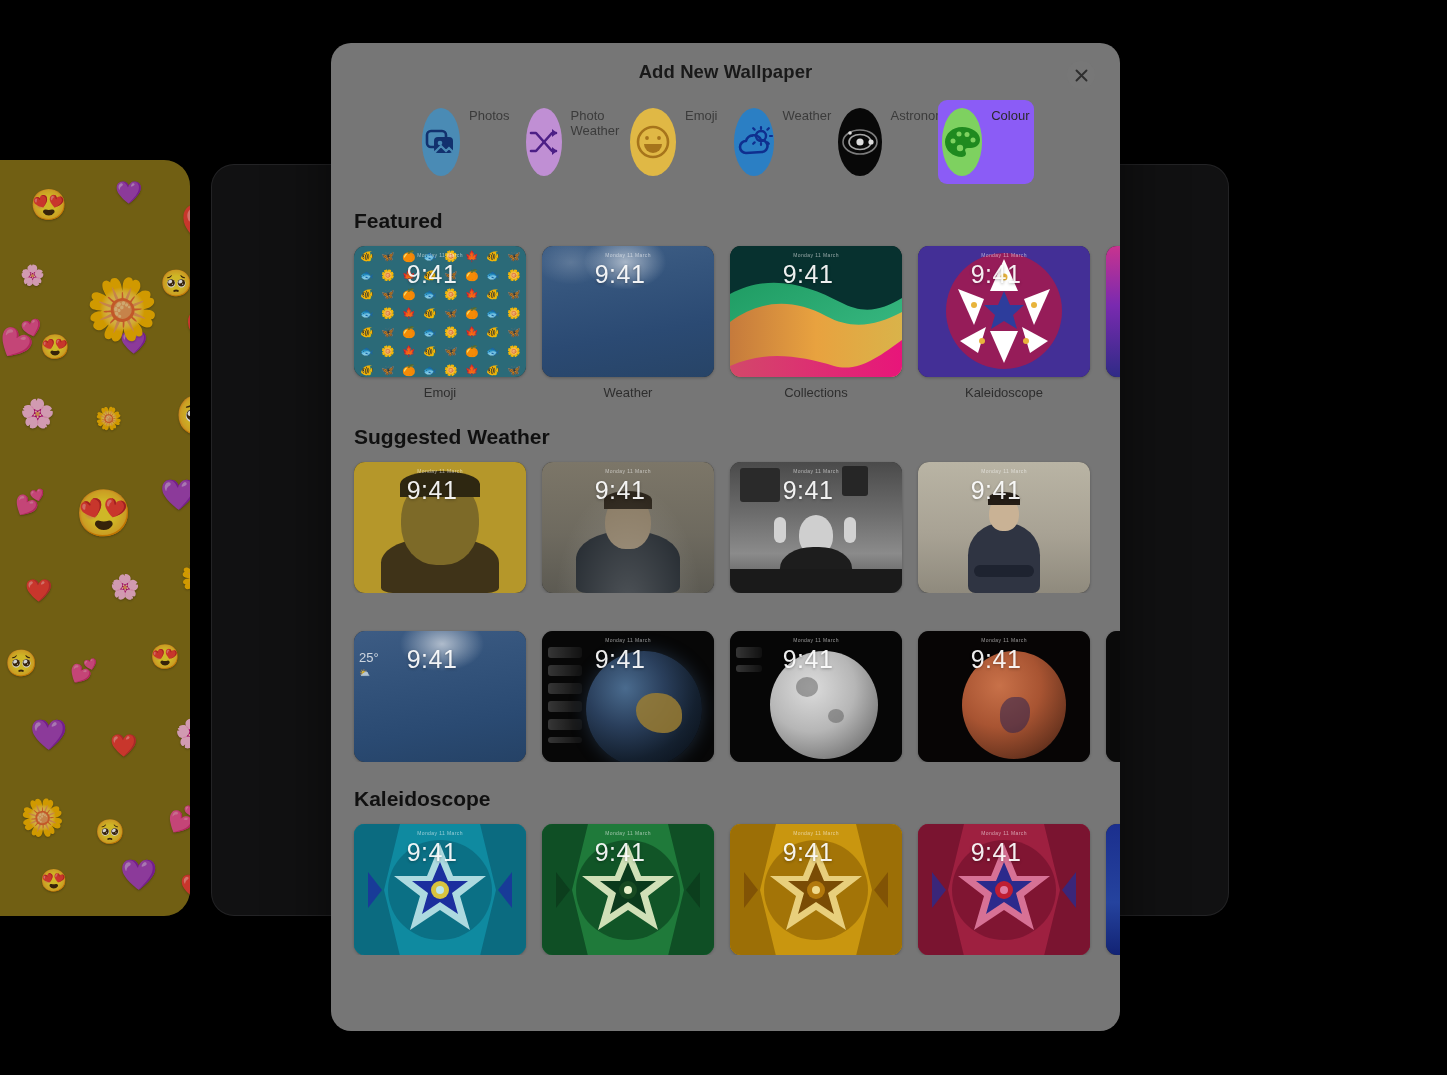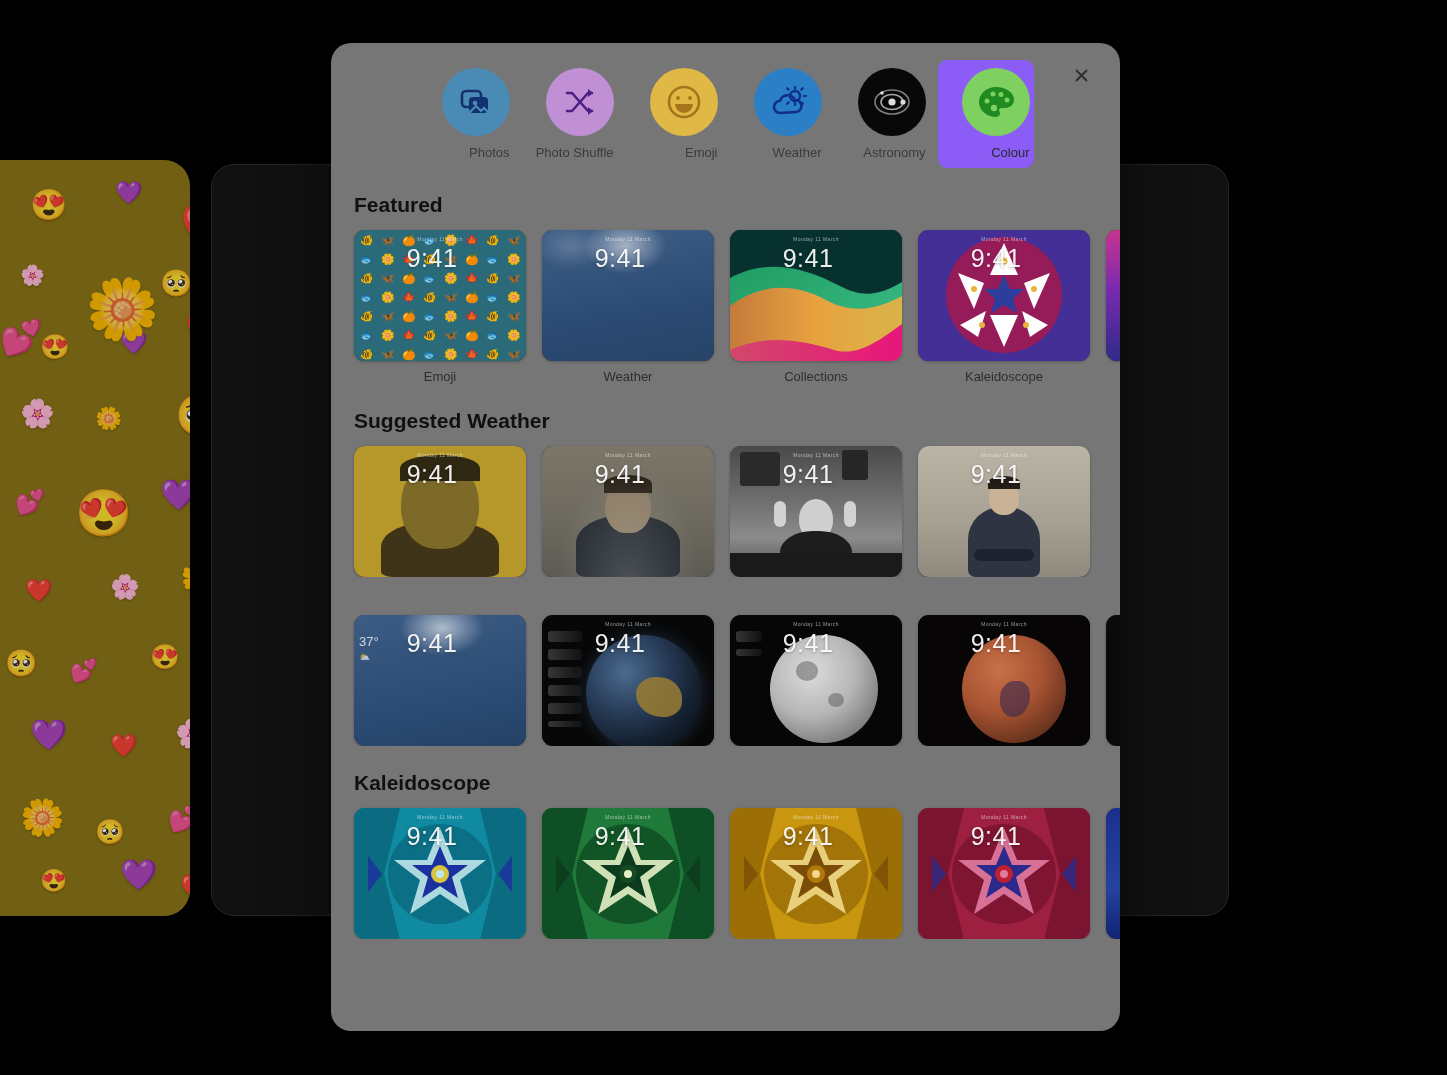--- a/index.html
+++ b/index.html
@@ -41,21 +41,21 @@
     display:flex; align-items:center; justify-content:center; cursor:pointer;
   }
   .close-btn svg { display:block; }
 
   
   .cat-row {
     display:flex; justify-content:center; gap:8px; margin-top:17px; padding:0 20px;
   }
   .cat {
     width:96px; padding:8px 4px 8px; border-radius:9px;
-    display:flex; flex-direction:column; align-items:flex-end; gap:9px;
+    display:flex; align-items:flex-start; gap:9px;
     cursor:pointer;
   }
   .cat.selected { background:#8b5cf6; }
   .cat-ico {
     width:68px; height:68px; border-radius:50%;
     display:flex; align-items:center; justify-content:center;
   }
   .cat-lbl { font-size:13px; color:#3b3b3b; }
   .cat.selected .cat-lbl { color:#2a2a2a; }
 
@@ -142,20 +142,21 @@
       <div class="em" style="left: 180px; top: 44px; font-size: 46px;">❤️</div>
       <div class="em" style="left: 115px; top: 22px; font-size: 22px;">💜</div>
       <div class="em" style="left: 30px; top: 30px; font-size: 30px;">😍</div>
     <div class="phone-dim"></div>
   </div>
 
   <div class="back-panel"></div>
 
   <div class="modal">
 
+    <div class="modal-title">Add New Wallpaper</div>
 
     <div class="close-btn">
       <svg width="13" height="13" viewBox="0 0 13 13">
         <path d="M1.5 1.5 L11.5 11.5 M11.5 1.5 L1.5 11.5" stroke="#2e2e2e" stroke-width="1.9" stroke-linecap="round"></path>
       </svg>
     </div>
 
     <div class="cat-row" id="cat-row">
         <div class="cat">
           <div class="cat-ico" style="background: rgb(74, 139, 181);">
@@ -170,21 +171,21 @@
         </div>
         <div class="cat">
           <div class="cat-ico" style="background: rgb(192, 143, 212);">
             <svg width="36" height="36" viewBox="0 0 36 36">
               <path d="M5 9h5l16 18h4" fill="none" stroke="#4c1f86" stroke-width="2.6" stroke-linecap="round" stroke-linejoin="round"></path>
               <path d="M5 27h5l16-18h4" fill="none" stroke="#4c1f86" stroke-width="2.6" stroke-linecap="round" stroke-linejoin="round"></path>
               <path d="M26 5l5 4-5 4" fill="#4c1f86"></path>
               <path d="M26 23l5 4-5 4" fill="#4c1f86"></path>
             </svg>
           </div>
-          <div class="cat-lbl">Photo Shuffle</div>
+          <div class="cat-lbl">Photo Weather</div>
         </div>
         <div class="cat">
           <div class="cat-ico" style="background: rgb(224, 184, 69);">
             <svg width="40" height="40" viewBox="0 0 40 40">
               <circle cx="20" cy="20" r="15" fill="none" stroke="#a6741b" stroke-width="2.6"></circle>
               <circle cx="14" cy="16" r="1.9" fill="#a6741b"></circle>
               <circle cx="26" cy="16" r="1.9" fill="#a6741b"></circle>
               <path d="M11 22a9 9 0 0018 0z" fill="#a6741b"></path>
             </svg>
           </div>
@@ -423,21 +424,21 @@
               </div>
             </div>
           </div>
         </div>
         <div class="sec">
           <div class="strip">
             <div class="tile-wrap">
               <div class="tile">
                 <div style="position:absolute;inset:0;background:linear-gradient(170deg,#3d5c84 0%,#34547c 30%,#2a4a72 70%,#254266 100%)">
                   <div style="position:absolute;left:40px;top:-18px;width:96px;height:62px;background:radial-gradient(ellipse at center,rgba(255,255,255,.60),rgba(255,255,255,0) 62%)"></div>
-                  <div class="wx-stub"><span class="t">37°</span><br>⛅</div>
+                  <div class="wx-stub"><span class="t">25°</span><br>⛅</div>
                 </div>
                 <div class="clock">9:41</div>
               </div>
             </div>
             <div class="tile-wrap">
               <div class="tile">
                 <div style="position:absolute;inset:0;background:#070707">
                   <div style="position:absolute;left:44px;top:20px;width:116px;height:116px;border-radius:50%;background:radial-gradient(circle at 34% 32%,#4a6b8e 0%,#2a3f5c 35%,#14202f 65%,#060a10 100%);box-shadow:0 0 18px rgba(90,140,200,.25)"></div>
                   <div style="position:absolute;left:94px;top:62px;width:46px;height:40px;border-radius:45% 55% 40% 60%;background:#9a7c33;opacity:.85"></div>
                   <div class="astro-col">

